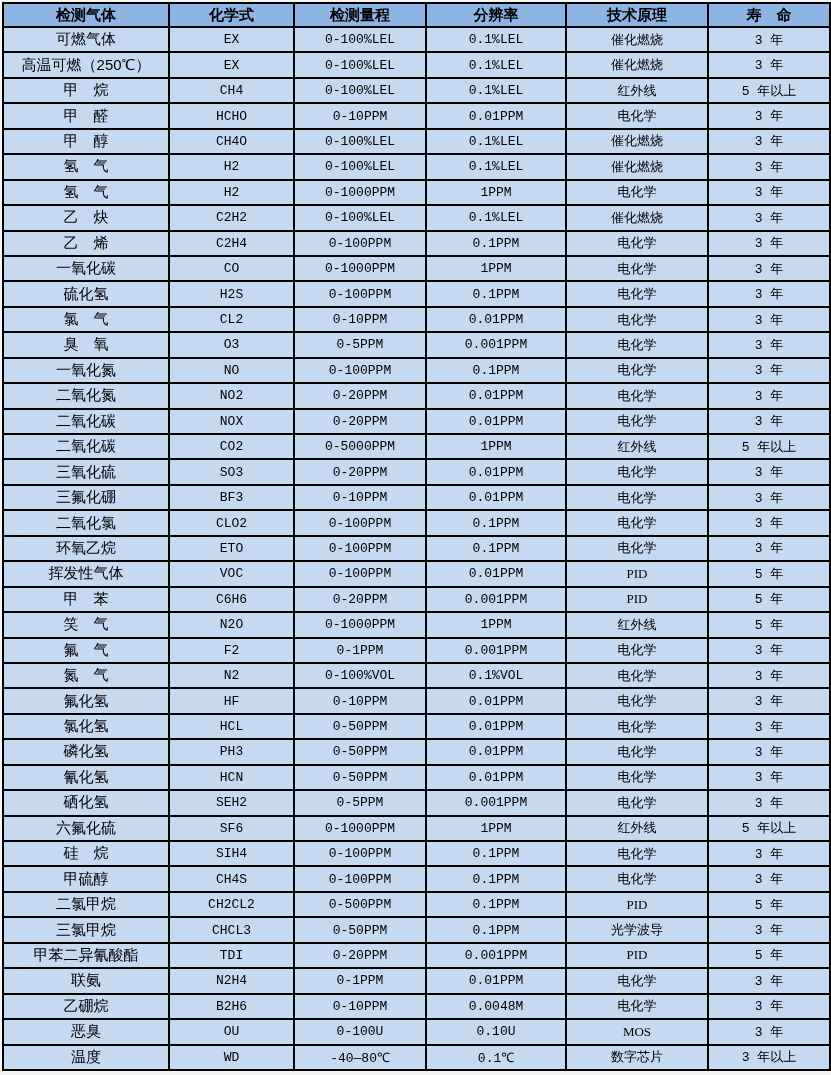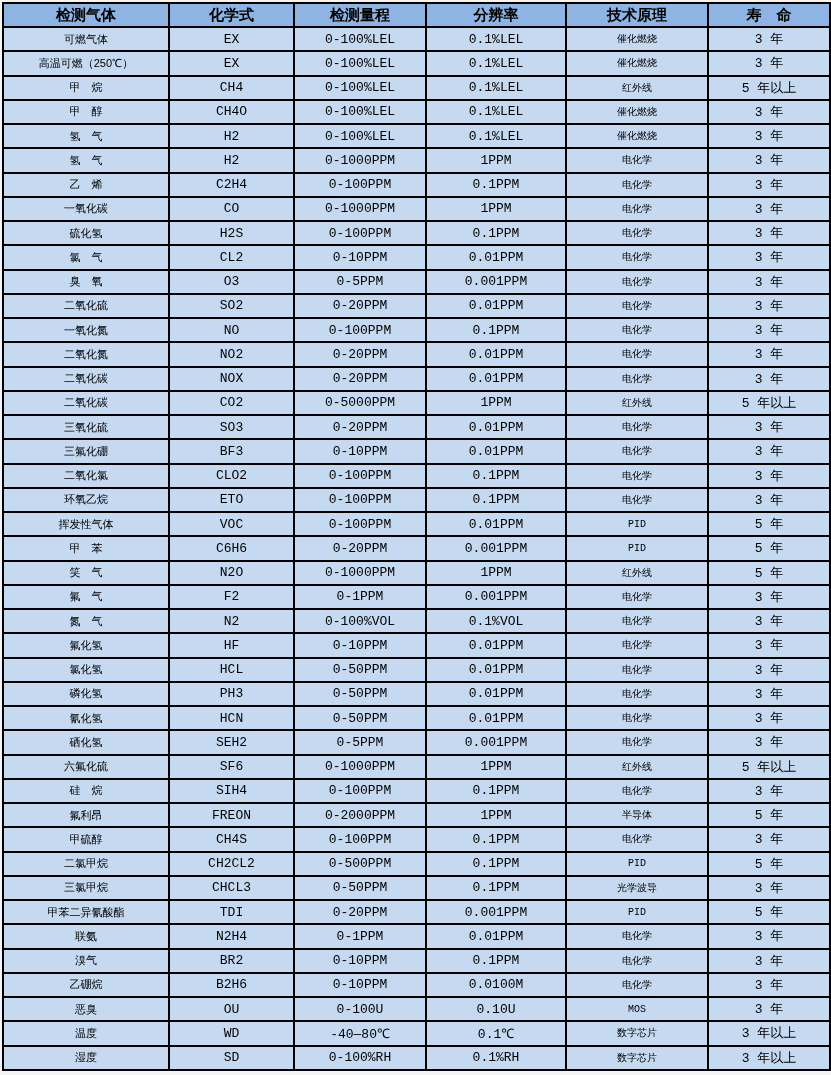--- a/index.html
+++ b/index.html
@@ -30,22 +30,22 @@
     background: var(--header-bg, #8DB4E2);
     font-weight: bold;
     font-size: 15px;
     height: 22px;
     font-family: "Liberation Sans", sans-serif;
   }
   table.spec td {
     background: var(--row-bg, #C5D9F1);
   }
   
-  td.c0 { font-size: 11px; font-family: "Liberation Sans", sans-serif; }
-  td.c4 { font-size: 10px; font-family: Liberation Mono, monospace; }
+  td.c0 { font-size: 15px; font-family: "Liberation Sans", sans-serif; }
+  td.c4 { font-size: 13px; font-family: Liberation Serif, serif; }
   
   td.c1, td.c2, td.c3, td.c5 {
     font-size: 13px;
     font-family: "Liberation Mono", "DejaVu Sans Mono", monospace;
   }
 </style>
 </head>
 <body>
 
 <div class="page">
@@ -87,20 +87,28 @@
         </tr>
         <tr>
           <td class="c0">甲　烷</td>
           <td class="c1">CH4</td>
           <td class="c2">0-100%LEL</td>
           <td class="c3">0.1%LEL</td>
           <td class="c4">红外线</td>
           <td class="c5">5 年以上</td>
         </tr>
         <tr>
+          <td class="c0">甲　醛</td>
+          <td class="c1">HCHO</td>
+          <td class="c2">0-10PPM</td>
+          <td class="c3">0.01PPM</td>
+          <td class="c4">电化学</td>
+          <td class="c5">3 年</td>
+        </tr>
+        <tr>
           <td class="c0">甲　醇</td>
           <td class="c1">CH4O</td>
           <td class="c2">0-100%LEL</td>
           <td class="c3">0.1%LEL</td>
           <td class="c4">催化燃烧</td>
           <td class="c5">3 年</td>
         </tr>
         <tr>
           <td class="c0">氢　气</td>
           <td class="c1">H2</td>
@@ -111,20 +119,28 @@
         </tr>
         <tr>
           <td class="c0">氢　气</td>
           <td class="c1">H2</td>
           <td class="c2">0-1000PPM</td>
           <td class="c3">1PPM</td>
           <td class="c4">电化学</td>
           <td class="c5">3 年</td>
         </tr>
         <tr>
+          <td class="c0">乙　炔</td>
+          <td class="c1">C2H2</td>
+          <td class="c2">0-100%LEL</td>
+          <td class="c3">0.1%LEL</td>
+          <td class="c4">催化燃烧</td>
+          <td class="c5">3 年</td>
+        </tr>
+        <tr>
           <td class="c0">乙　烯</td>
           <td class="c1">C2H4</td>
           <td class="c2">0-100PPM</td>
           <td class="c3">0.1PPM</td>
           <td class="c4">电化学</td>
           <td class="c5">3 年</td>
         </tr>
         <tr>
           <td class="c0">一氧化碳</td>
           <td class="c1">CO</td>
@@ -147,28 +163,20 @@
           <td class="c2">0-10PPM</td>
           <td class="c3">0.01PPM</td>
           <td class="c4">电化学</td>
           <td class="c5">3 年</td>
         </tr>
         <tr>
           <td class="c0">臭　氧</td>
           <td class="c1">O3</td>
           <td class="c2">0-5PPM</td>
           <td class="c3">0.001PPM</td>
-          <td class="c4">电化学</td>
-          <td class="c5">3 年</td>
-        </tr>
-        <tr>
-          <td class="c0">二氧化硫</td>
-          <td class="c1">SO2</td>
-          <td class="c2">0-20PPM</td>
-          <td class="c3">0.01PPM</td>
           <td class="c4">电化学</td>
           <td class="c5">3 年</td>
         </tr>
         <tr>
           <td class="c0">一氧化氮</td>
           <td class="c1">NO</td>
           <td class="c2">0-100PPM</td>
           <td class="c3">0.1PPM</td>
           <td class="c4">电化学</td>
           <td class="c5">3 年</td>
@@ -319,28 +327,20 @@
         </tr>
         <tr>
           <td class="c0">硅　烷</td>
           <td class="c1">SIH4</td>
           <td class="c2">0-100PPM</td>
           <td class="c3">0.1PPM</td>
           <td class="c4">电化学</td>
           <td class="c5">3 年</td>
         </tr>
         <tr>
-          <td class="c0">氟利昂</td>
-          <td class="c1">FREON</td>
-          <td class="c2">0-2000PPM</td>
-          <td class="c3">1PPM</td>
-          <td class="c4">半导体</td>
-          <td class="c5">5 年</td>
-        </tr>
-        <tr>
           <td class="c0">甲硫醇</td>
           <td class="c1">CH4S</td>
           <td class="c2">0-100PPM</td>
           <td class="c3">0.1PPM</td>
           <td class="c4">电化学</td>
           <td class="c5">3 年</td>
         </tr>
         <tr>
           <td class="c0">二氯甲烷</td>
           <td class="c1">CH2CL2</td>
@@ -367,54 +367,38 @@
         </tr>
         <tr>
           <td class="c0">联氨</td>
           <td class="c1">N2H4</td>
           <td class="c2">0-1PPM</td>
           <td class="c3">0.01PPM</td>
           <td class="c4">电化学</td>
           <td class="c5">3 年</td>
         </tr>
         <tr>
-          <td class="c0">溴气</td>
-          <td class="c1">BR2</td>
-          <td class="c2">0-10PPM</td>
-          <td class="c3">0.1PPM</td>
-          <td class="c4">电化学</td>
-          <td class="c5">3 年</td>
-        </tr>
-        <tr>
           <td class="c0">乙硼烷</td>
           <td class="c1">B2H6</td>
           <td class="c2">0-10PPM</td>
-          <td class="c3">0.0100M</td>
+          <td class="c3">0.0048M</td>
           <td class="c4">电化学</td>
           <td class="c5">3 年</td>
         </tr>
         <tr>
           <td class="c0">恶臭</td>
           <td class="c1">OU</td>
           <td class="c2">0-100U</td>
           <td class="c3">0.10U</td>
           <td class="c4">MOS</td>
           <td class="c5">3 年</td>
         </tr>
         <tr>
           <td class="c0">温度</td>
           <td class="c1">WD</td>
           <td class="c2">-40—80℃</td>
           <td class="c3">0.1℃</td>
           <td class="c4">数字芯片</td>
           <td class="c5">3 年以上</td>
         </tr>
-        <tr>
-          <td class="c0">湿度</td>
-          <td class="c1">SD</td>
-          <td class="c2">0-100%RH</td>
-          <td class="c3">0.1%RH</td>
-          <td class="c4">数字芯片</td>
-          <td class="c5">3 年以上</td>
-        </tr>
       </tbody>
   </table>
 </div>
 
 </body></html>

